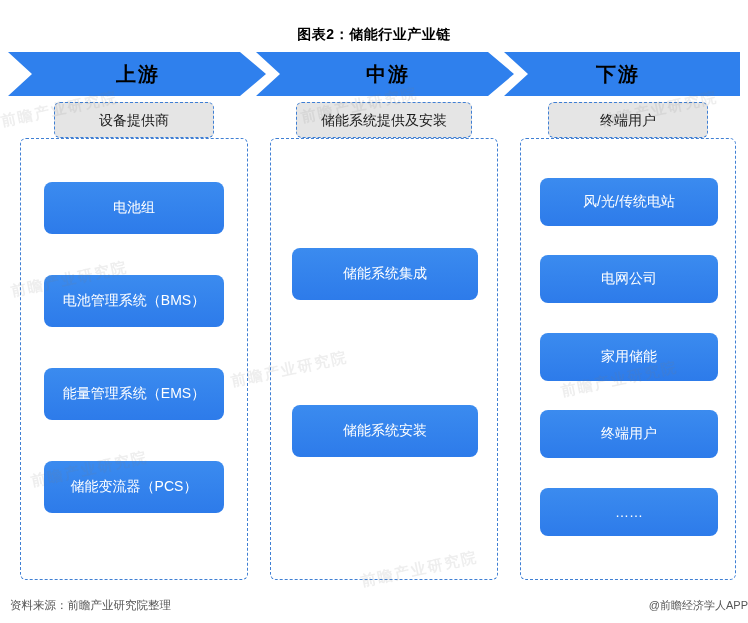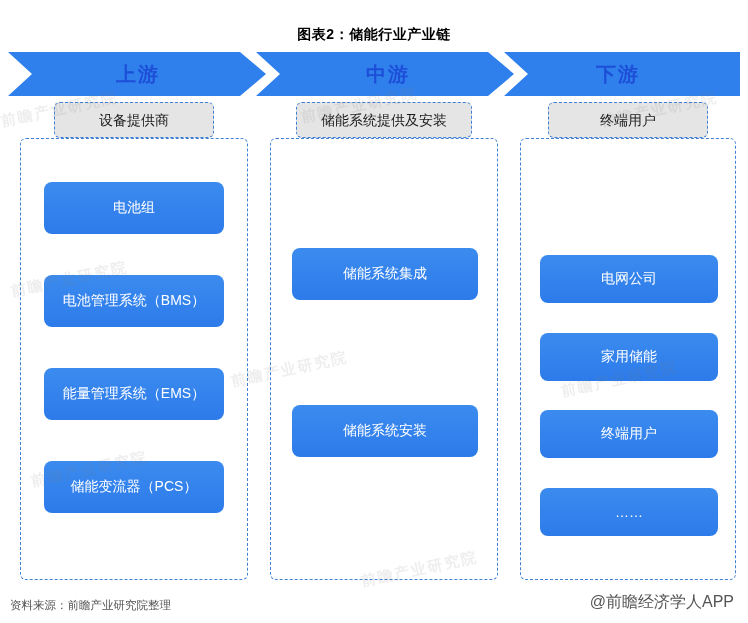--- a/index.html
+++ b/index.html
@@ -33,21 +33,21 @@
     height: 44px;
   }
   .band svg {
     display: block;
   }
   .band-label {
     position: absolute;
     top: 0;
     height: 48px;
     line-height: 44px;
-    color: #1d4ed8;
+    color: #000000;
     font-size: 20px;
     font-weight: bold;
     text-align: center;
     letter-spacing: 2px;
   }
   .bl1 { left: 20px;  width: 220px; }
   .bl2 { left: 270px; width: 220px; }
   .bl3 { left: 500px; width: 220px; }
 
   
@@ -107,23 +107,23 @@
   
   .footer-left {
     position: absolute;
     left: 10px;
     bottom: 10px;
     font-size: 11.5px;
     color: #555;
   }
   .footer-right {
     position: absolute;
-    right: 14px;
+    right: 0;
     bottom: 10px;
-    font-size: 16px;
+    font-size: 11px;
     color: #555;
     margin-top: 44px;
   }
 
   
   .wm {
     position: absolute;
     color: rgba(120,120,120,0.13);
     font-size: 15px;
     font-weight: bold;
@@ -158,20 +158,21 @@
   <div class="box c1box" style="top:248px">能量管理系统（EMS）</div>
   <div class="box c1box" style="top:341px">储能变流器（PCS）</div>
 
   <div class="col col2"></div>
   <div class="col-head ch2">储能系统提供及安装</div>
   <div class="box c2box" style="top:128px">储能系统集成</div>
   <div class="box c2box" style="top:285px">储能系统安装</div>
 
   <div class="col col3"></div>
   <div class="col-head ch3">终端用户</div>
+  <div class="box c3box" style="top:58px">风/光/传统电站</div>
   <div class="box c3box" style="top:135px">电网公司</div>
   <div class="box c3box" style="top:213px">家用储能</div>
   <div class="box c3box" style="top:290px">终端用户</div>
   <div class="box c3box" style="top:368px">……</div>
 </div>
 
 <div class="footer-left">资料来源：前瞻产业研究院整理</div>
 <div class="footer-right">@前瞻经济学人APP</div>
 
 <div class="wm" style="left: 0px; top: 100px;">前瞻产业研究院</div>

